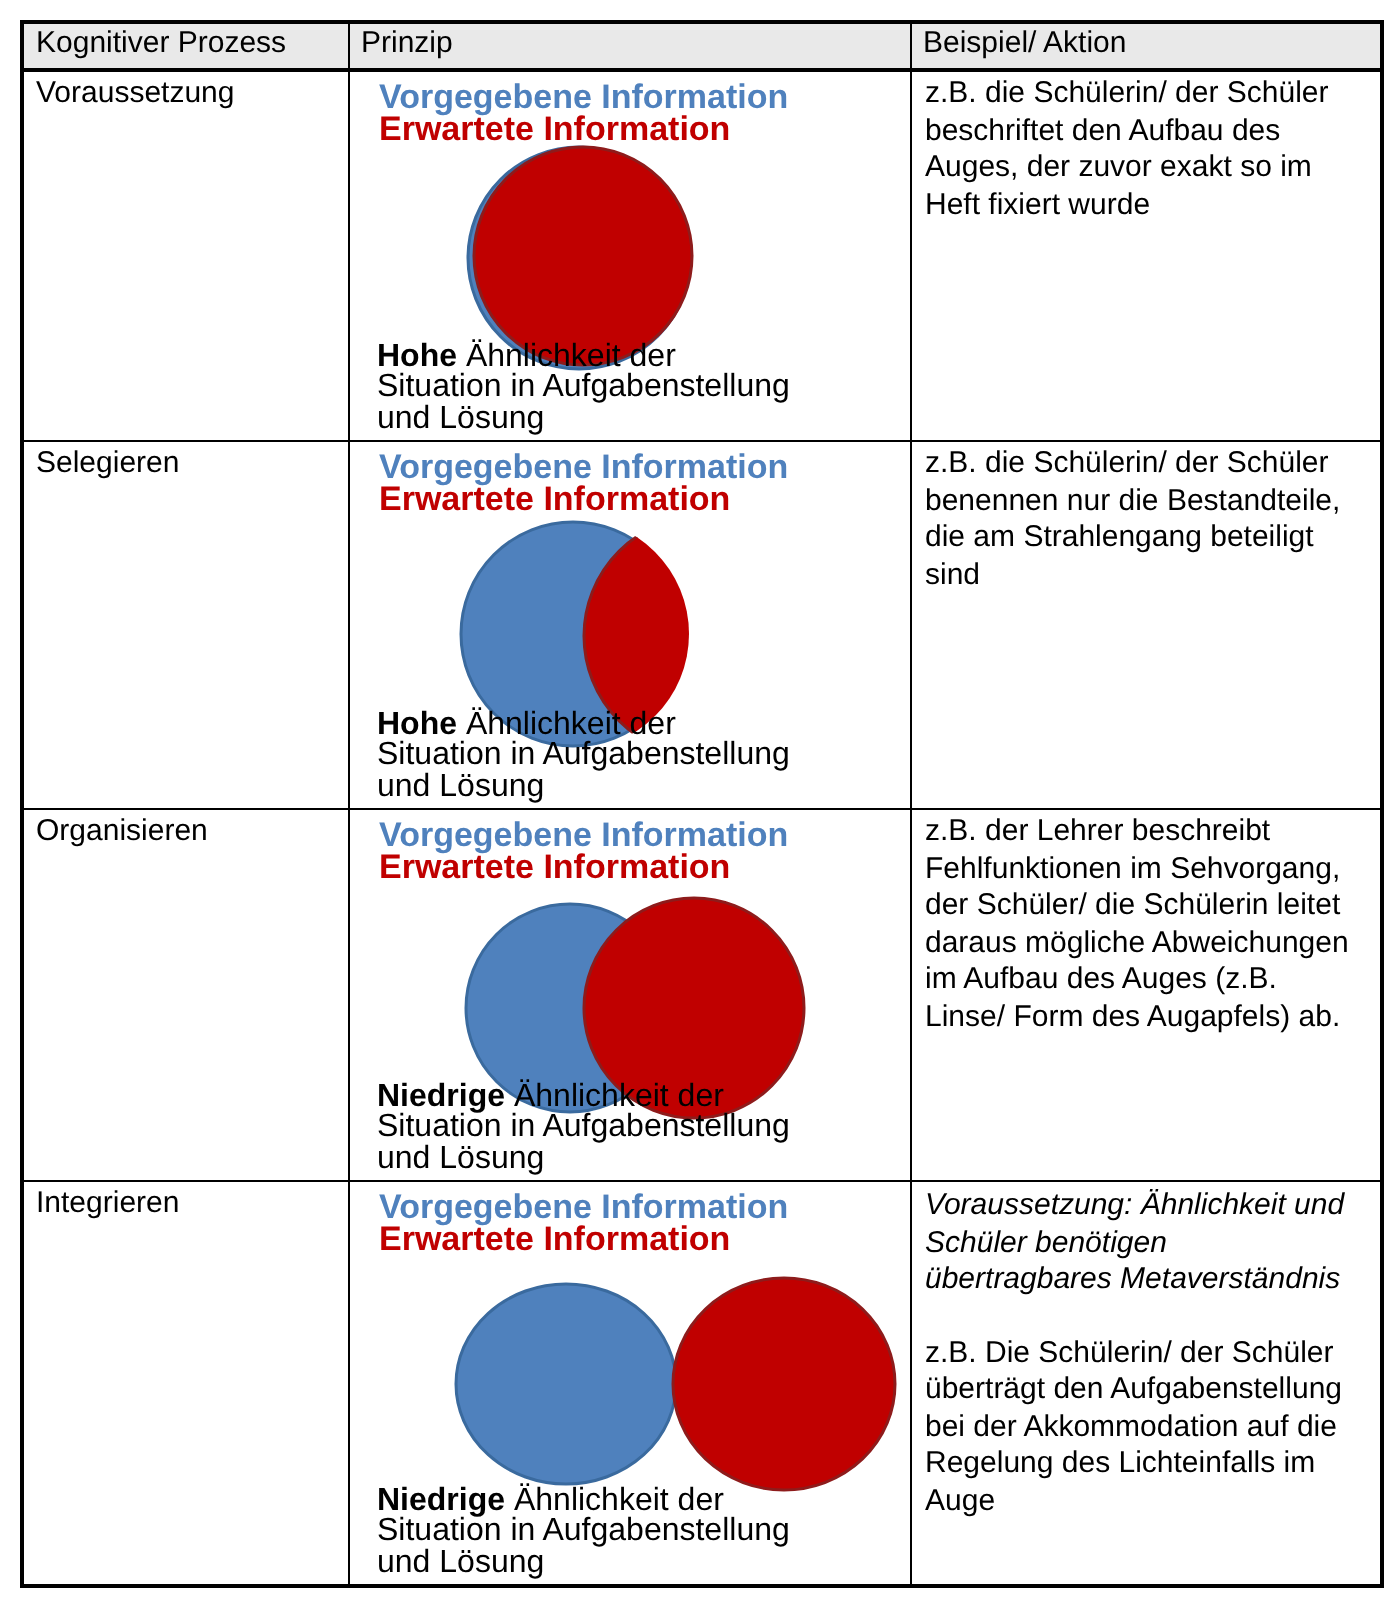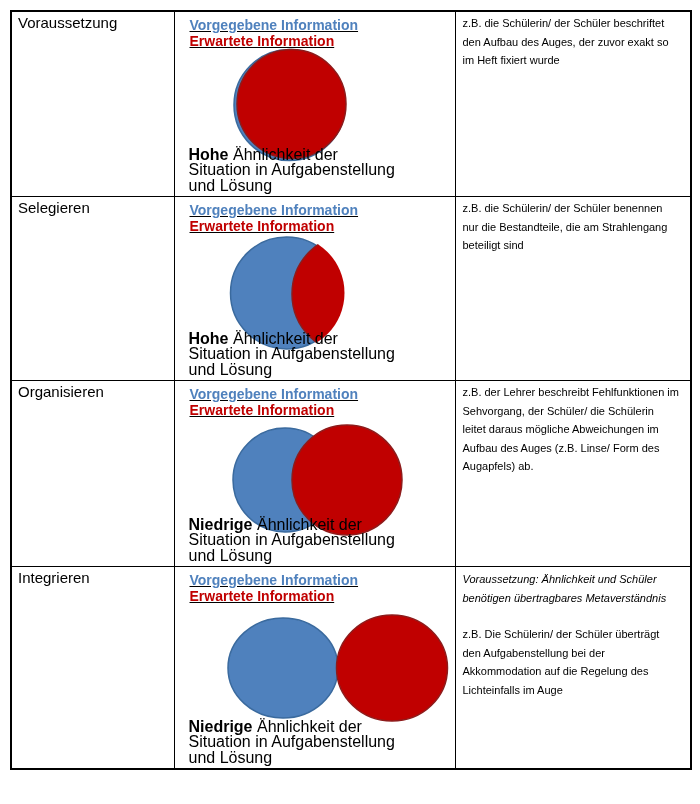--- a/index.html
+++ b/index.html
@@ -22,44 +22,49 @@
   th{
     background:var(--header-bg);font-weight:normal;text-align:left;
     font-size:15px;height:20px;padding:1px 4px 1px 6px;border-bottom:2px solid var(--border);
   }
   .process-cell{font-size:15px;padding:2px 4px 2px 6px;}
   .principle-cell{position:relative;padding:0;}
   .venn-box{position:relative;width:279px;}
   .venn-svg{position:absolute;left:0;top:0;z-index:1;display:block;}
   .legend{
     position:relative;z-index:2;padding:5px 0 0 15px;
-    font-weight:bold;font-size:14px;line-height:16px;text-decoration:underline;
+    font-weight:bold;font-size:17px;line-height:16px;
   }
   .legend .given{color:var(--given-blue);}
   .legend .expected{color:var(--expected-red);}
   .caption{
     position:absolute;left:14px;bottom:3px;width:208px;z-index:2;
     font-size:16px;line-height:15.5px;
   }
-  .example-cell{font-size:11px;line-height:18.5px;padding:2px 10px 2px 7px;}
+  .example-cell{font-size:15px;line-height:18.5px;padding:2px 10px 2px 7px;}
   .note{font-style:italic;margin:1px 0 18px 0;}
   .h1{height:184px;}.h2{height:183px;}.h3{height:185px;}.h4{height:201px;}
 </style>
 </head>
 <body>
 
 <div class="table-wrap">
 <table>
   <colgroup>
     <col style="width:163px">
         <col style="width:281px">
         <col style="width:236px">
   </colgroup>
 
   <tbody>
+        <tr>
+    <th>Kognitiver Prozess</th>
+    <th>Prinzip</th>
+    <th>Beispiel/ Aktion</th>
+  </tr>
 
   <tr class="h1">
     <td class="process-cell">Voraussetzung</td>
     <td class="principle-cell">
       <div class="venn-box h1">
         <svg class="venn-svg" width="279" height="184">
           <circle cx="114.5" cy="93" r="55.5" style="fill:var(--given-blue);stroke:var(--given-blue-stroke);stroke-width:1.5"></circle>
           <circle cx="116.5" cy="92" r="54.5" style="fill:var(--expected-red);stroke:var(--expected-red-stroke);stroke-width:1.5"></circle>
         </svg>
         <div class="legend">

